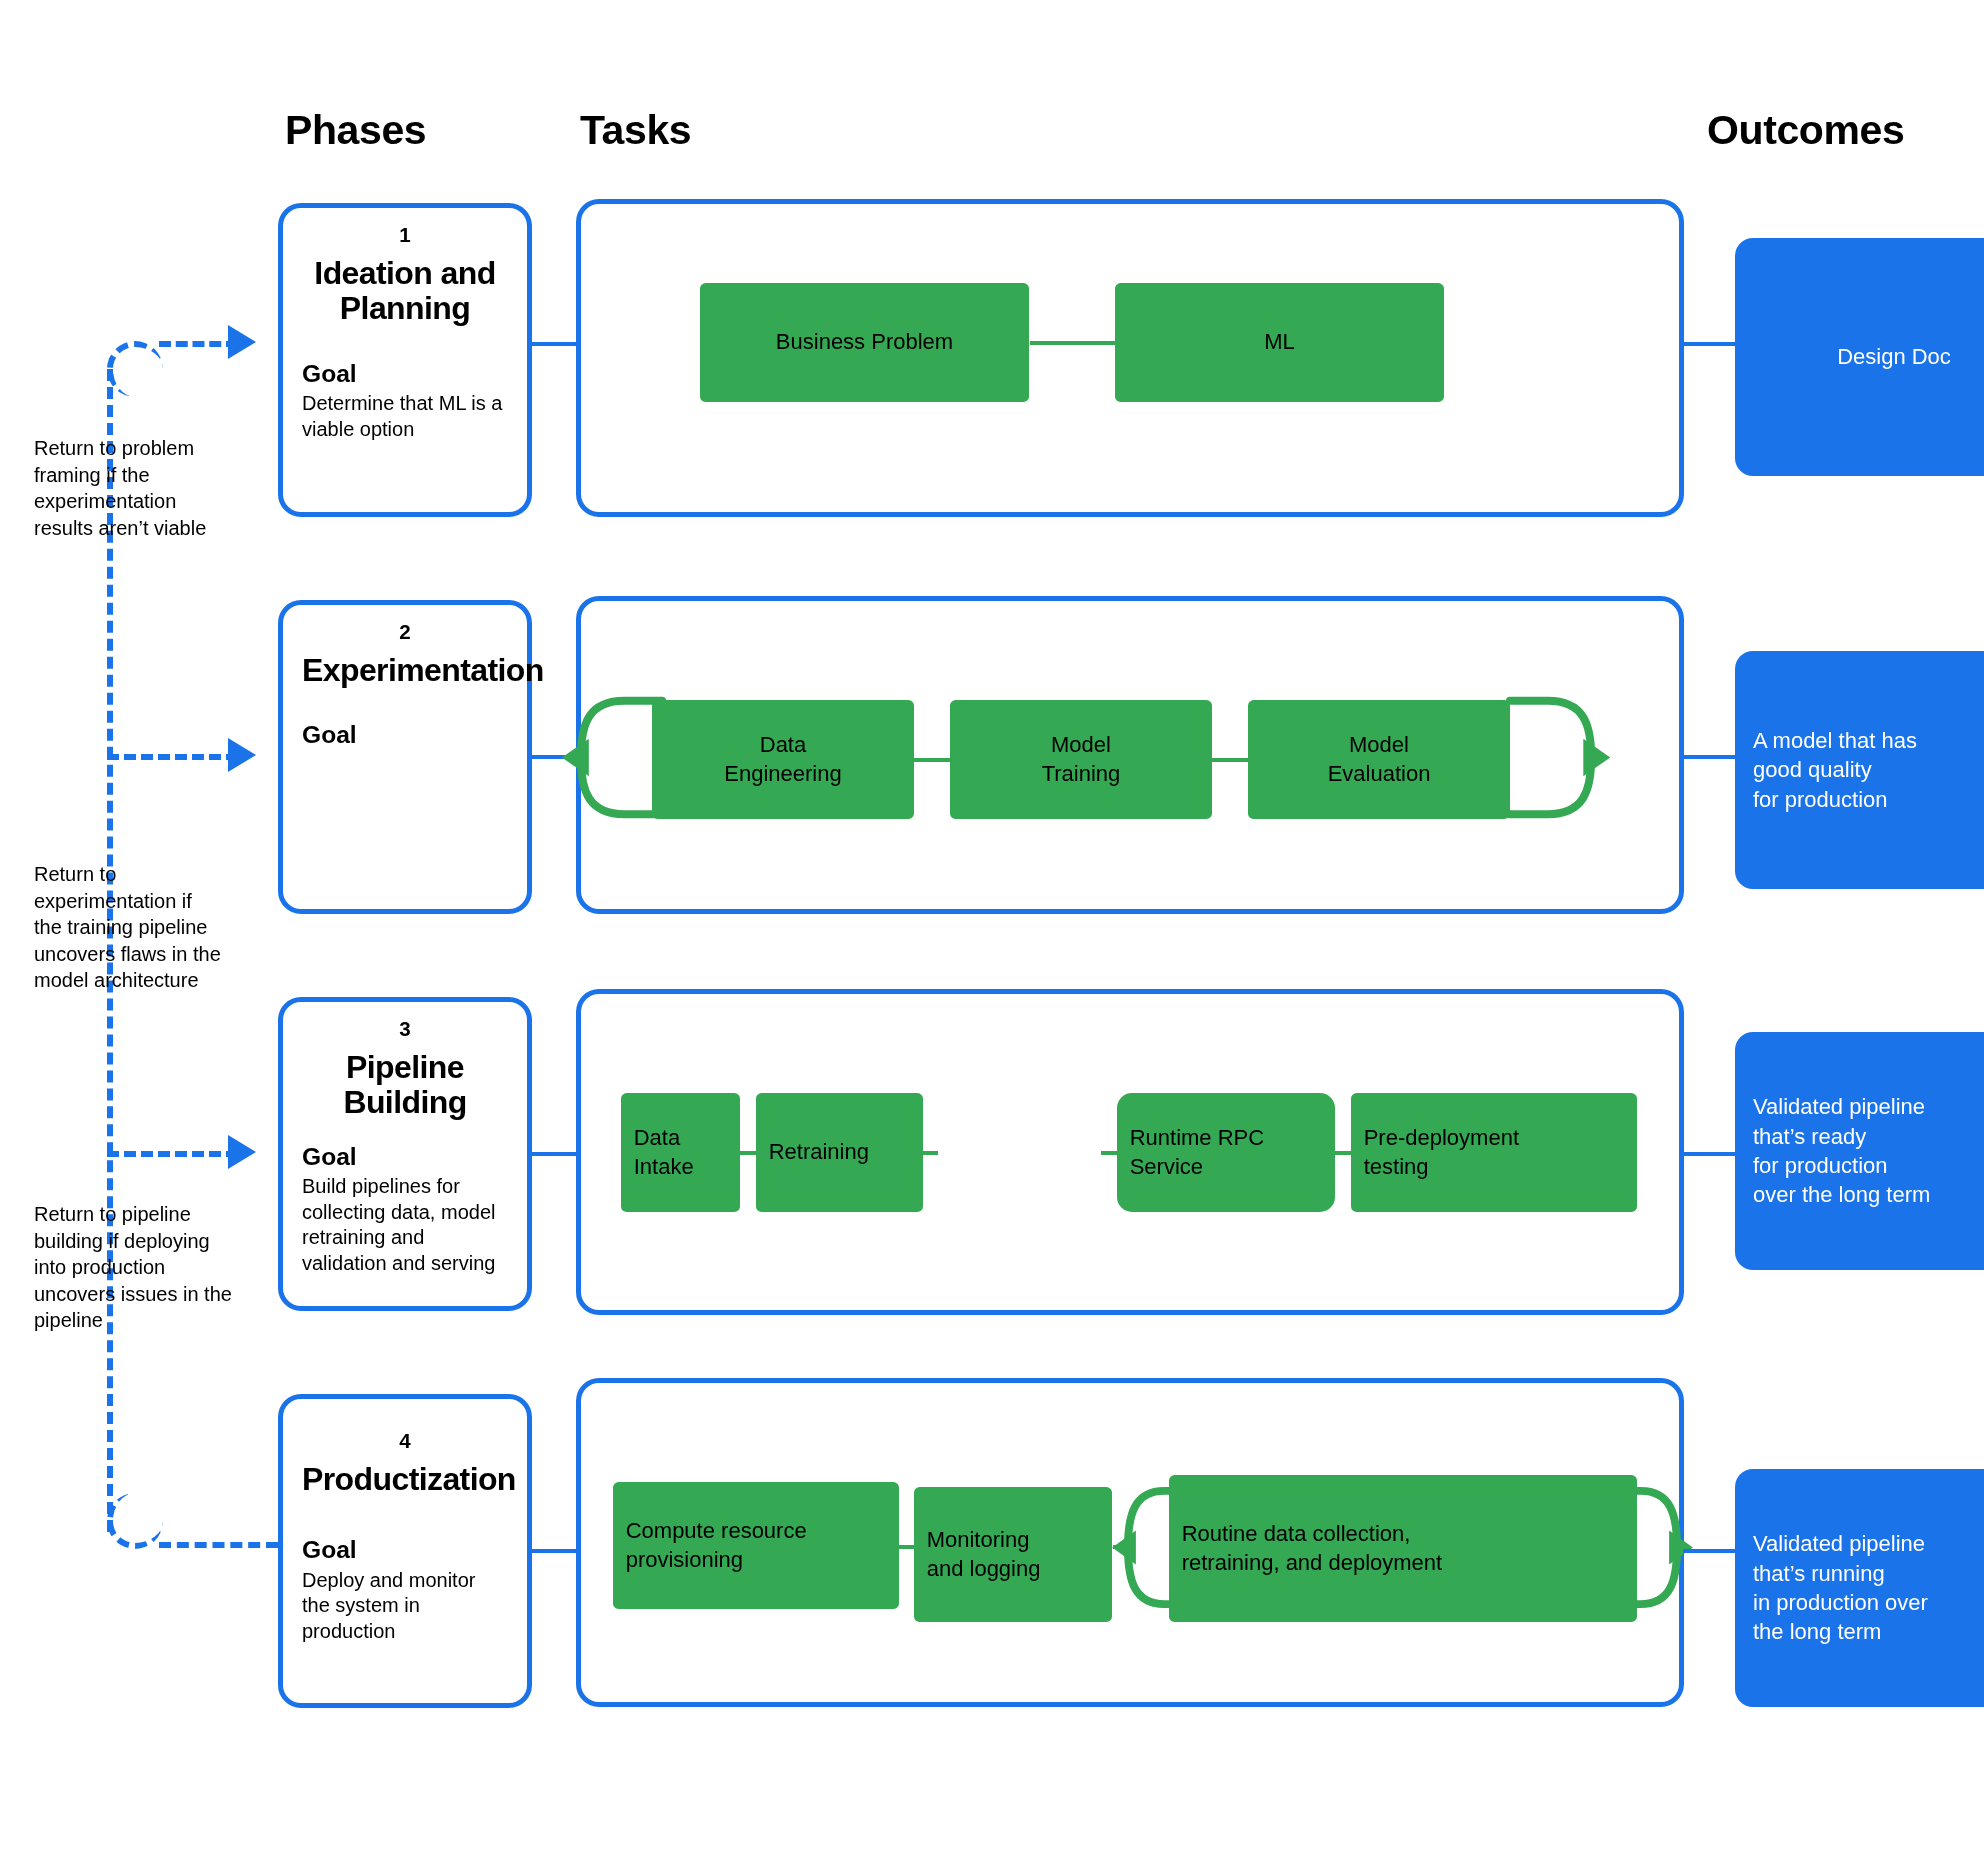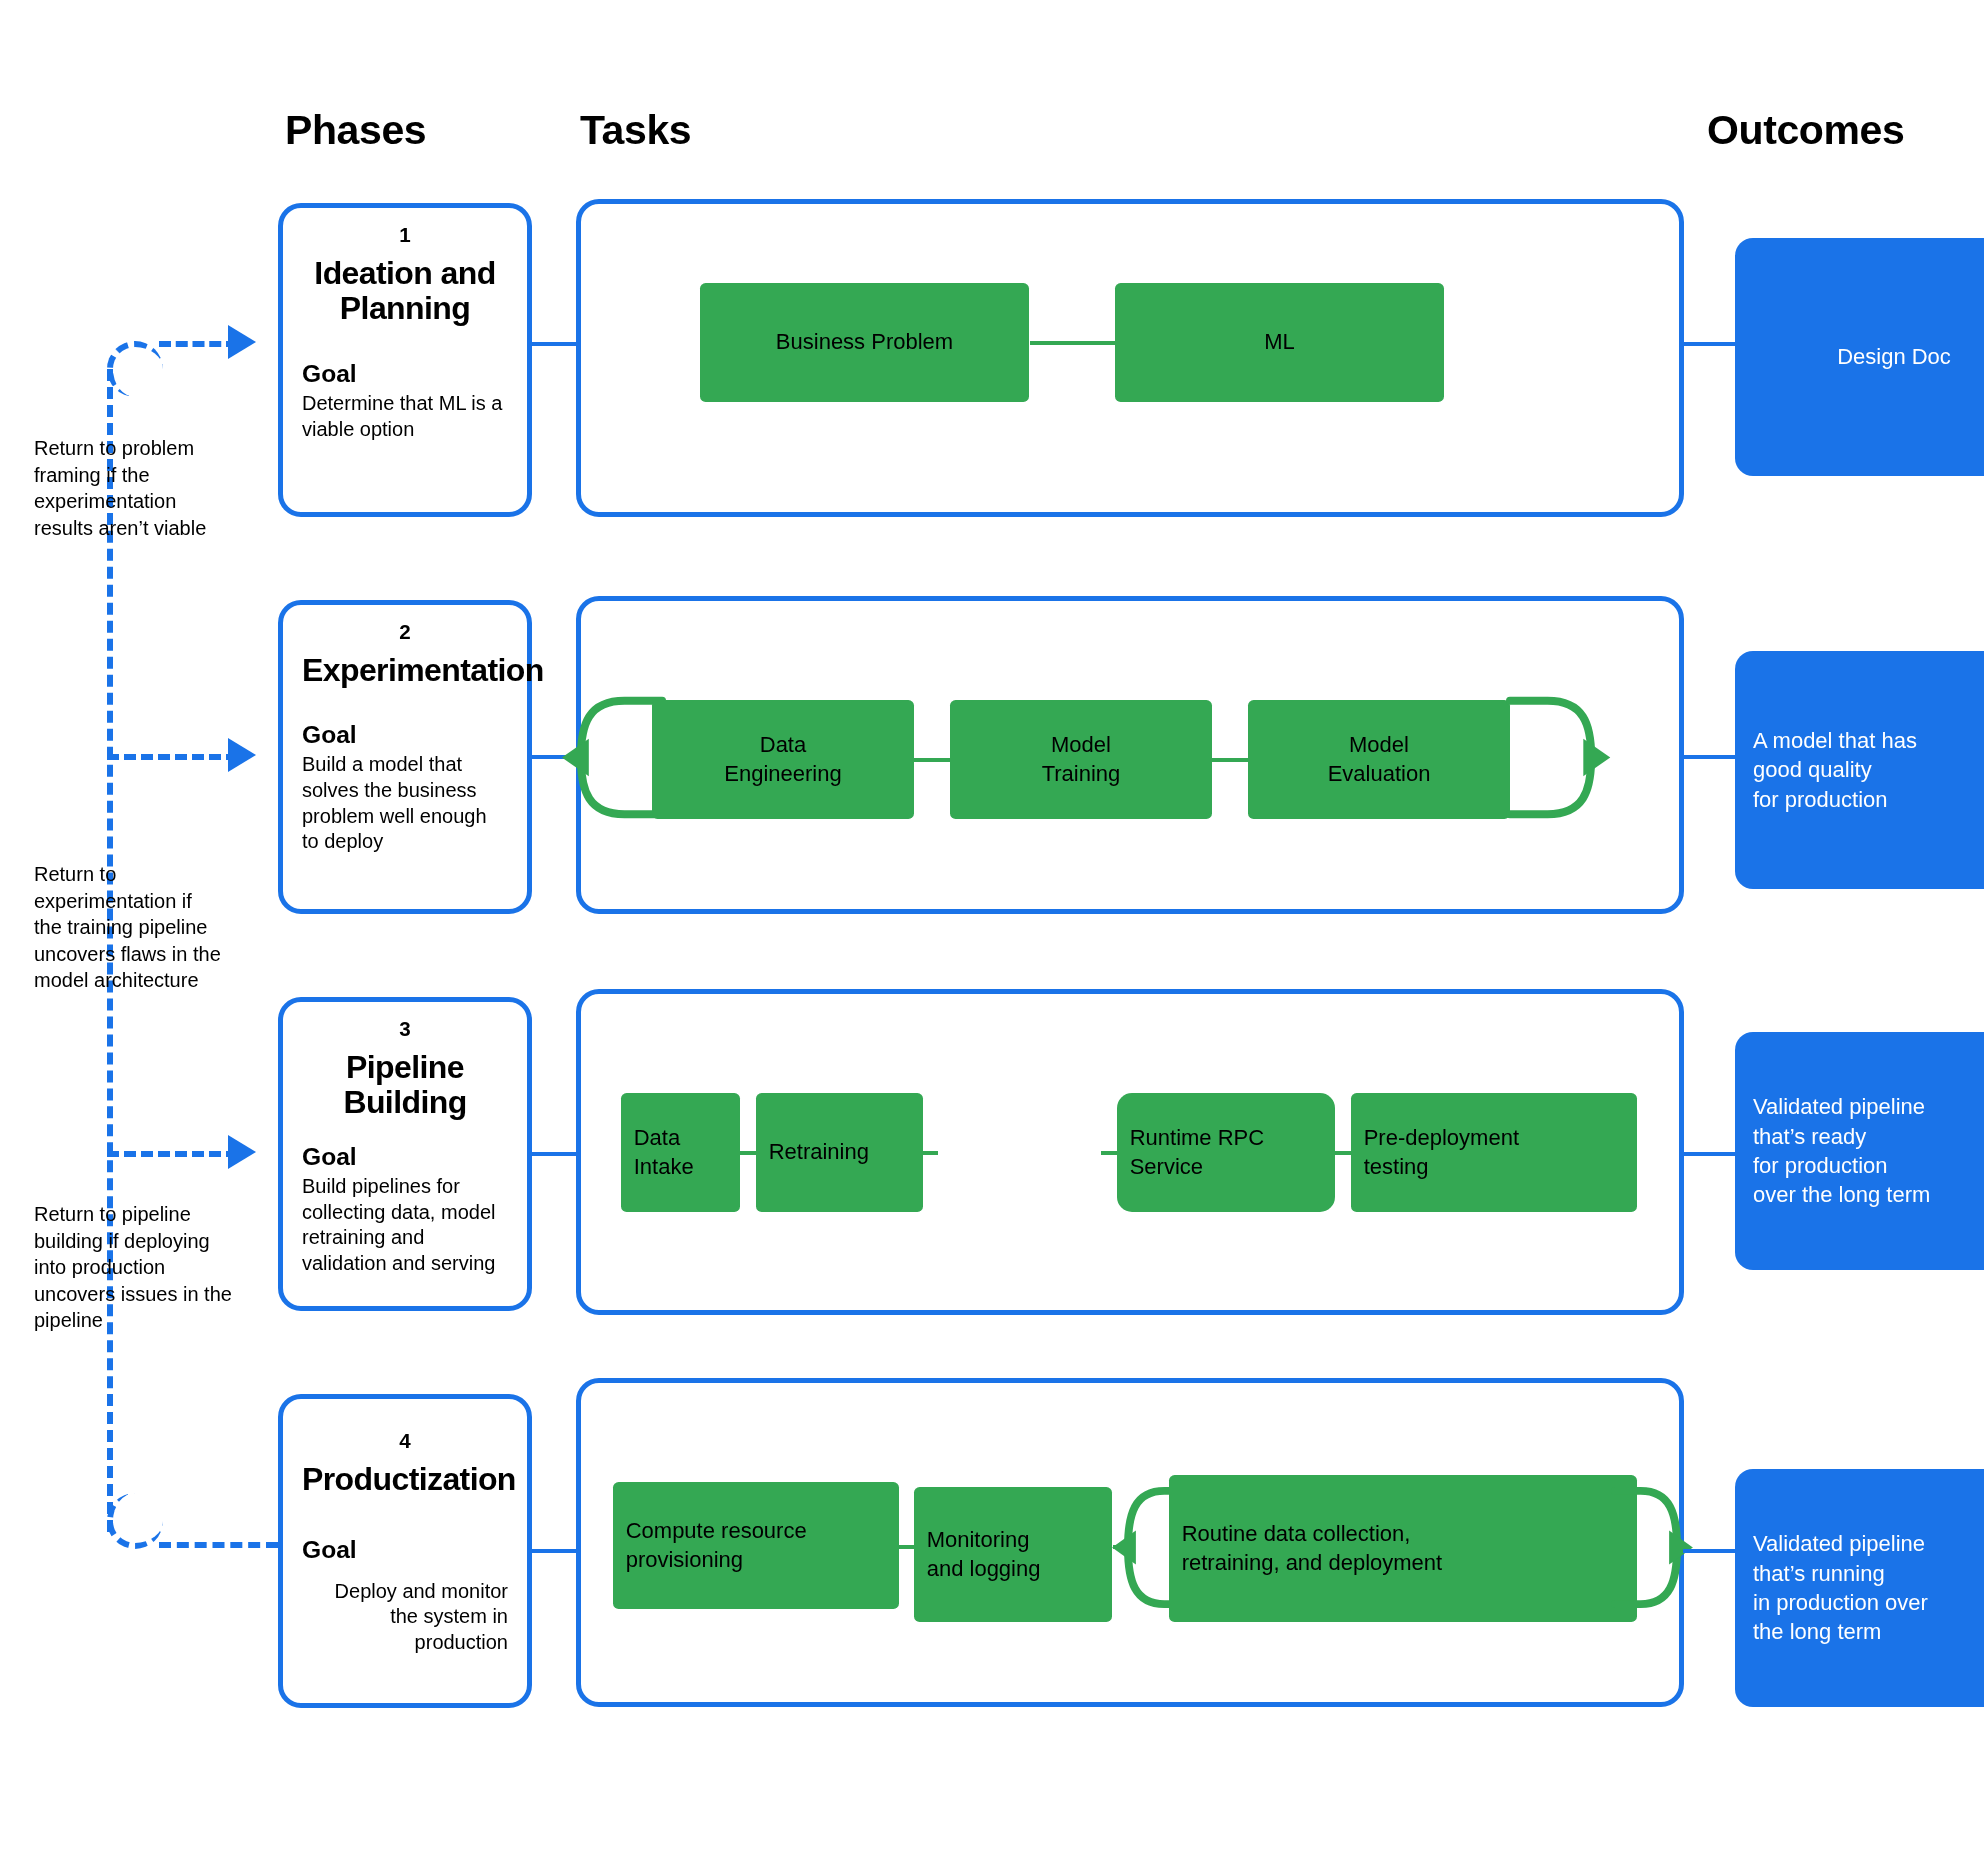--- a/index.html
+++ b/index.html
@@ -188,24 +188,20 @@
   </div>
 
   <div class="blue-link" style="left:1683px; top:342px; width:52px;"></div>
 
   <div class="outcome-box center" style="left:1735px; top:238px; width:318px; height:238px;">Design Doc</div>
 
   <div class="phase-card" style="left:278px; top:600px; width:254px; height:314px;">
     <div class="phase-num" style="margin-top:16.7px;">2</div>
     <div class="phase-title" style="margin-top:10.3px;">Experimentation</div>
     <div class="goal-label" style="margin-top:33px;">Goal</div>
-    <div class="goal-text" style="margin-top:4px;">Build a model that
-solves the business
-problem well
-enough to deploy</div>
   </div>
 
   <div class="blue-link" style="left:532px; top:755px; width:44px;"></div>
 
   <div class="tasks-panel" style="left:576px; top:596px; width:1108px; height:318px;">
 
     <svg class="loop-svg" style="left:-16px; top:91px;" width="111" height="131" viewBox="0 0 280 330">
       <path d="M 245 22 L 150 22 C 60 22 40 80 40 165 C 40 250 60 308 150 308 L 245 308" fill="none" stroke="#34a853" stroke-width="20" stroke-linecap="round"></path>
       <polygon points="60,118 60,212 -8,165" fill="#34a853"></polygon>
     </svg>
@@ -261,21 +257,21 @@
 
   <div class="outcome-box" style="left:1735px; top:1032px; width:318px; height:238px;">Validated pipeline
 that’s ready
 for production
 over the long term</div>
 
   <div class="phase-card" style="left:278px; top:1394px; width:254px; height:314px;">
     <div class="phase-num" style="margin-top:32px;">4</div>
     <div class="phase-title" style="margin-top:10.3px;">Productization</div>
     <div class="goal-label" style="margin-top:38px;">Goal</div>
-    <div class="goal-text" style="margin-top:16px;text-align:right;">Deploy and
+    <div class="goal-text" style="margin-top:5px;">Deploy and
 monitor the system
 in production</div>
   </div>
 
   <div class="blue-link" style="left:532px; top:1549px; width:44px;"></div>
 
   <div class="tasks-panel" style="left:576px; top:1378px; width:1108px; height:329px;">
     <div class="task-box" style="left:32px; top:99px; width:286px; height:127px;">Compute  resource
 provisioning</div>
     <div class="green-link" style="left:318px; top:162px; width:16px;"></div>

